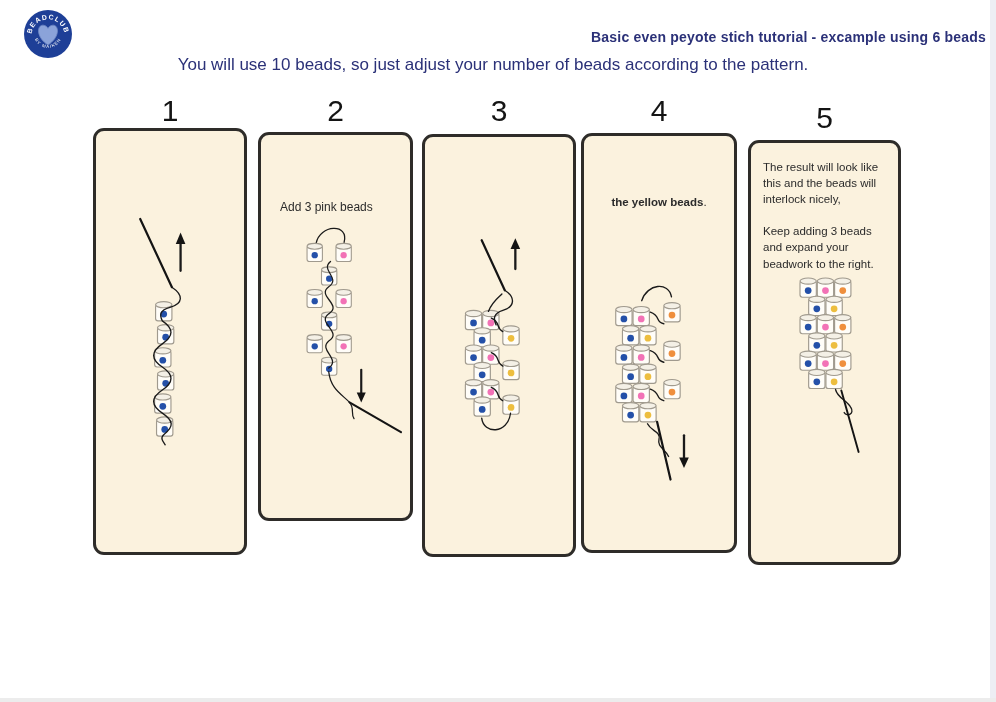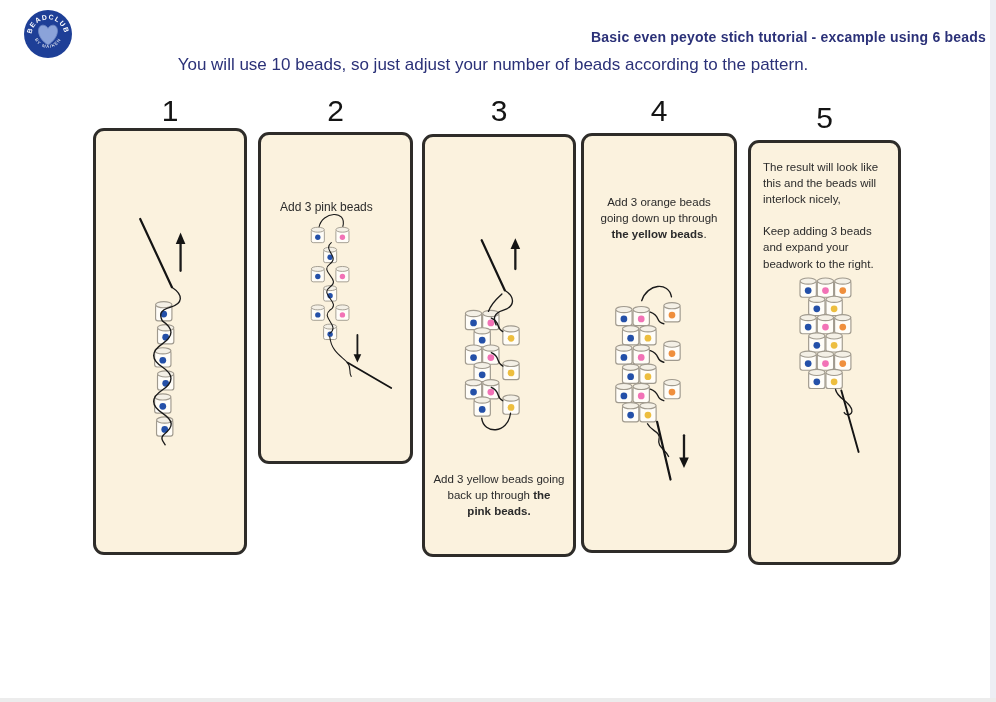--- a/index.html
+++ b/index.html
@@ -90,21 +90,21 @@
             <circle cx="71.5" cy="305" r="3.5" fill="#2450a8"></circle>
           </g>
         </g>
       <path class="stroke" d="M79,157 C91,165 91,174 77,178 C66,181 66,186 69,192 C81,200 81,208 69,216 C57,224 57,232 69,240 C81,248 81,256 69,264 C57,272 57,280 69,288 C81,296 81,302 71,310 C66,314 70,318 72,321"></path>
       <path class="needle" d="M46,86 L79,157"></path>
       <line class="stroke" x1="88" y1="140" x2="88" y2="108" style="stroke-width:2.4"></line>
       <polygon class="ahead" points="88,100 83,112 93,112"></polygon>
     </svg>
   </div>
 
-  <div class="panel" style="left:258px;top:132px;width:155px;height:332px;">
+  <div class="panel" style="left:258px;top:132px;width:155px;height:389px;">
     <div class="cap" style="left:19px;top:64px;font-size:12px;"><span>Add 3 pink beads</span></div>
     <svg class="diagram" viewBox="0 0 155 424">
       <path class="stroke" d="M56,120 C60,99 93,97 87,119"></path>
       <g>
           <g>
             <rect x="46" y="123" width="17" height="17" rx="2.5" fill="#fffdf8" stroke="#a09a8e" stroke-width="1.2"></rect>
             <ellipse cx="54.5" cy="123.2" rx="8.5" ry="3.2" fill="#f4f0e6" stroke="#a09a8e" stroke-width="1.2"></ellipse>
             <circle cx="54.5" cy="133" r="3.5" fill="#2450a8"></circle>
           </g>
           <g>
@@ -222,29 +222,24 @@
         </g>
       <path class="stroke" d="M66,176 C70,166 76,162 80,158 M83,154 C94,161 94,171 81,175 C71,178 71,184 74,190"></path>
       <path class="stroke" d="M69,183 C79,187 73,193 81,197"></path>
       <path class="stroke" d="M69,219 C79,223 73,229 81,233"></path>
       <path class="stroke" d="M69,255 C79,259 73,265 81,269"></path>
       <path class="stroke" d="M59,287 C61,304 86,304 89,282"></path>
       <path class="needle" d="M59,102 L83,154"></path>
       <line class="stroke" x1="94" y1="132" x2="94" y2="106" style="stroke-width:2.4"></line>
       <polygon class="ahead" points="94,100 89,111 99,111"></polygon>
     </svg>
-    <div class="cap center" style="left:8px;right:8px;top:334px;"><span>Add 3 yellow beads going
-back up through </span><b>the
-pink beads.</b></div>
   </div>
 
   <div class="panel" style="left:581px;top:133px;width:156px;height:420px;">
-    <div class="cap center" style="left:10px;right:10px;top:58px;"><span>Add 3 orange beads
-going down up through
-</span><b>the yellow beads</b><span>.</span></div>
+    <div class="cap center" style="left:10px;right:10px;top:58px;"><b>the yellow beads</b><span>.</span></div>
     <svg class="diagram" viewBox="0 0 156 420">
       <path class="stroke" d="M60,166 C66,148 88,146 91,162"></path>
       <g>
           <g>
             <rect x="33" y="175" width="17" height="17" rx="2.5" fill="#fffdf8" stroke="#a09a8e" stroke-width="1.2"></rect>
             <ellipse cx="41.5" cy="175.2" rx="8.5" ry="3.2" fill="#f4f0e6" stroke="#a09a8e" stroke-width="1.2"></ellipse>
             <circle cx="41.5" cy="185" r="3.5" fill="#2450a8"></circle>
           </g>
           <g>
             <rect x="51" y="175" width="17" height="17" rx="2.5" fill="#fffdf8" stroke="#a09a8e" stroke-width="1.2"></rect>

